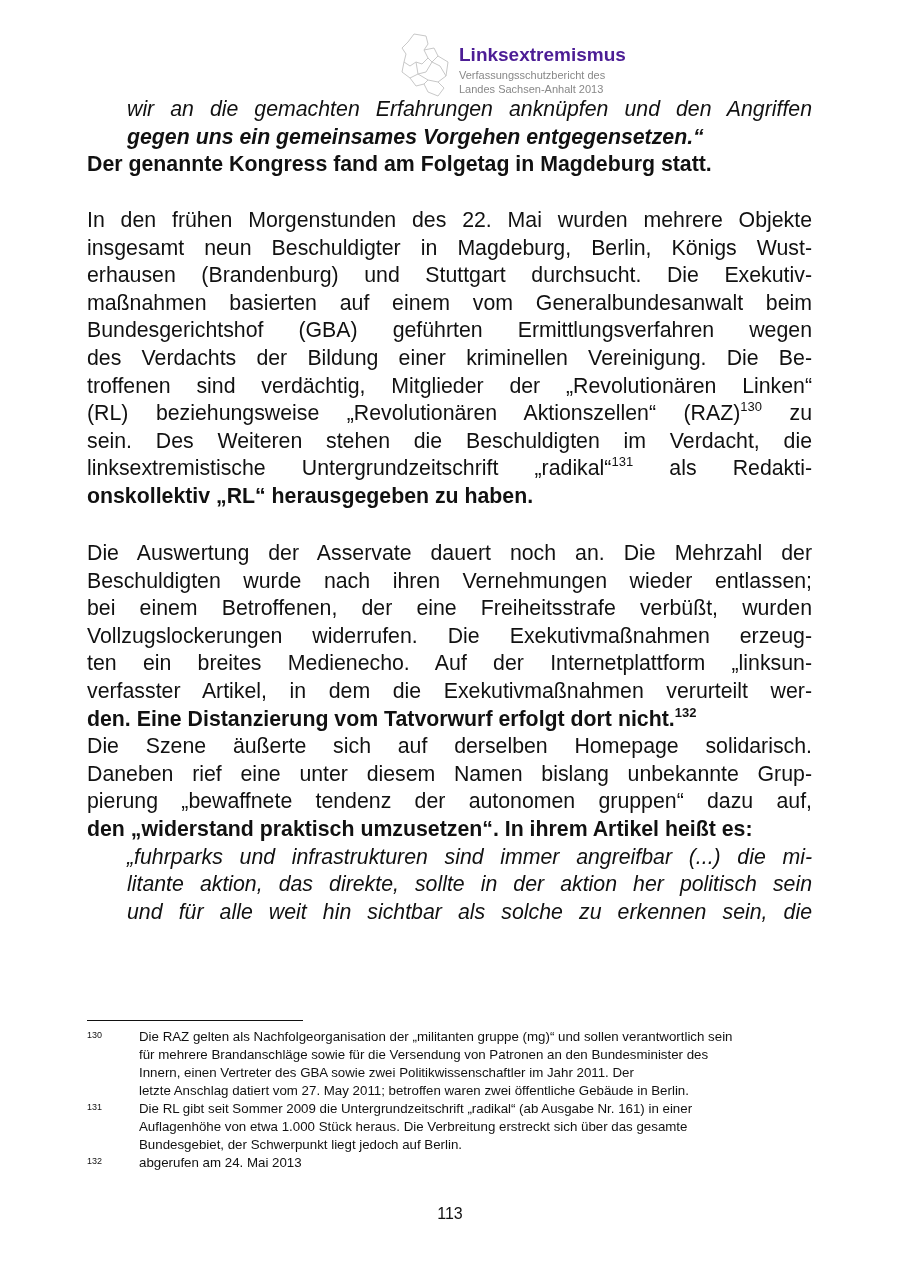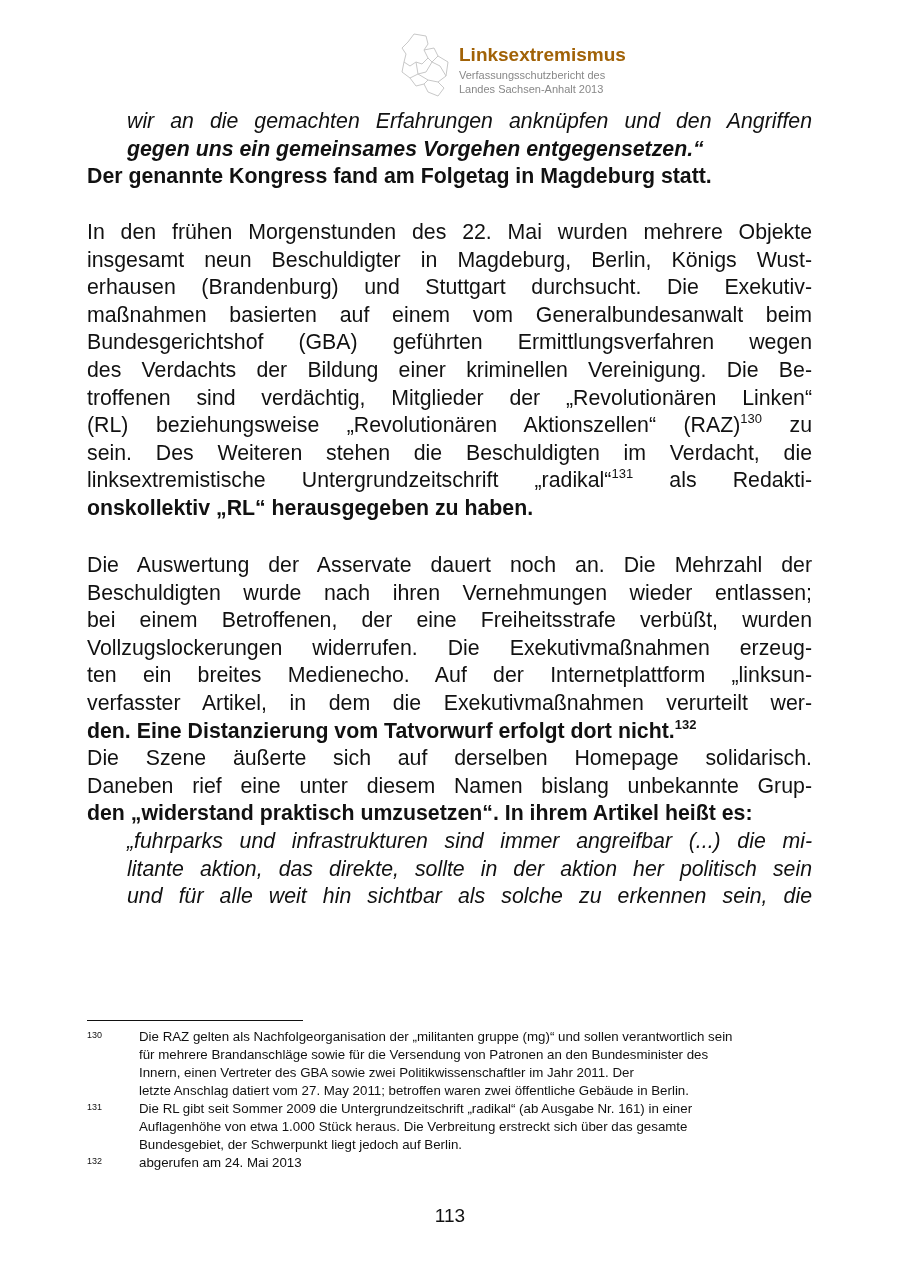--- a/index.html
+++ b/index.html
@@ -1,30 +1,30 @@
 <!DOCTYPE html>
 <html><head>
 <meta charset="utf-8">
 <style>
   html, body { margin: 0; padding: 0; background: #ffffff; }
   body { width: 900px; height: 1272px; position: relative; overflow: hidden; font-family: "Liberation Sans", sans-serif; color: #111; }
   .header { position: absolute; left: 398px; top: 32px; width: 300px; height: 70px; }
   .map-icon { position: absolute; left: 0; top: 0; width: 56px; height: 68px; }
-  .hdr-title { position: absolute; left: 61px; top: 12px; font-size: 19px; font-weight: bold; color: #a16207; white-space: nowrap; }
+  .hdr-title { position: absolute; left: 61px; top: 12px; font-size: 19px; font-weight: bold; color: #4c1d95; white-space: nowrap; }
   .hdr-sub { position: absolute; left: 61px; top: 37px; font-size: 11px; color: #888; line-height: 13.5px; white-space: nowrap; }
-  .body-text { position: absolute; left: 87px; width: 725px; font-size: 21.3px; line-height: 27.6px; margin-top: 12px; }
+  .body-text { position: absolute; left: 87px; width: 725px; font-size: 21.3px; line-height: 27.6px; }
   .line { display: block; text-align: justify; text-align-last: justify; white-space: nowrap; height: 27.6px; }
   .line.last { text-align-last: left; font-weight: bold; }
   .quote { margin-left: 40px; font-style: italic; }
   sup { font-size: 13px; line-height: 0; vertical-align: 9px; }
   .fn-rule { position: absolute; left: 87px; top: 1020px; width: 216px; height: 1px; background: #111; }
   .footnotes { position: absolute; left: 87px; top: 1028px; width: 730px; font-size: 13.3px; line-height: 18px; }
   .fn { position: relative; padding-left: 52px; }
   .fn-num { position: absolute; left: 0; top: -2px; font-size: 9px; }
-  .page-number { position: absolute; left: 0; width: 900px; top: 1205px; text-align: center; font-size: 19px; }
+  .page-number { position: absolute; left: 0; width: 900px; top: 1205px; text-align: center; font-size: 16px; }
 </style>
 </head>
 <body>
 
 <div class="header">
   <svg class="map-icon" viewBox="0 0 56 68">
     <g fill="none" stroke="#c8c8c8" stroke-width="1">
       <path d="M16 2 L28 4 L30 12 L26 18 L30 26 L24 32 L18 30 L12 34 L6 30 L8 22 L4 16 L10 10 Z"></path>
       <path d="M26 18 L36 16 L40 24 L34 30 L30 26"></path>
       <path d="M6 30 L4 40 L12 46 L20 42 L18 30"></path>
@@ -66,20 +66,21 @@
 <div class="body-text" style="top:540px;">
   <span class="line">Die Auswertung der Asservate dauert noch an. Die Mehrzahl der</span>
   <span class="line">Beschuldigten wurde nach ihren Vernehmungen wieder entlassen;</span>
   <span class="line">bei einem Betroffenen, der eine Freiheitsstrafe verbüßt, wurden</span>
   <span class="line">Vollzugslockerungen widerrufen. Die Exekutivmaßnahmen erzeug-</span>
   <span class="line">ten ein breites Medienecho. Auf der Internetplattform „linksun-</span>
   <span class="line">verfasster Artikel, in dem die Exekutivmaßnahmen verurteilt wer-</span>
   <span class="line last"><span>den. Eine Distanzierung vom Tatvorwurf erfolgt dort nicht.</span><sup>132</sup></span>
   <span class="line">Die Szene äußerte sich auf derselben Homepage solidarisch.</span>
   <span class="line">Daneben rief eine unter diesem Namen bislang unbekannte Grup-</span>
+  <span class="line">pierung „bewaffnete tendenz der autonomen gruppen“ dazu auf,</span>
   <span class="line last">den „widerstand praktisch umzusetzen“. In ihrem Artikel heißt es:</span>
   <div class="quote">
     <span class="line">„fuhrparks und infrastrukturen sind immer angreifbar (...) die mi-</span>
     <span class="line">litante aktion, das direkte, sollte in der aktion her politisch sein</span>
     <span class="line">und für alle weit hin sichtbar als solche zu erkennen sein, die</span>
   </div>
 </div>
 
 <div class="fn-rule"></div>
 

